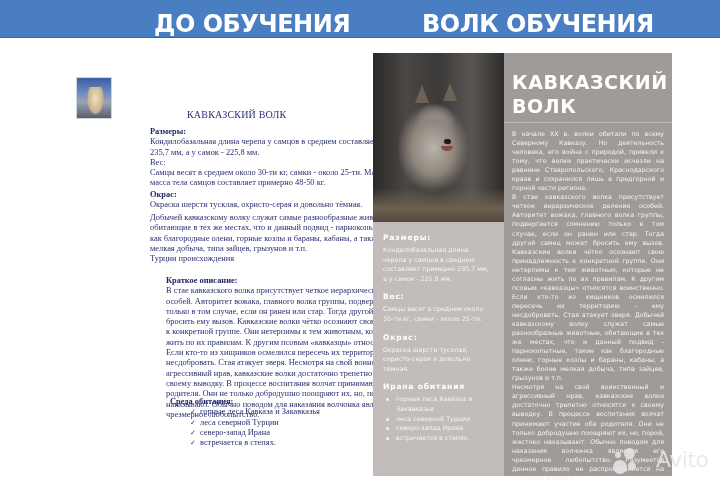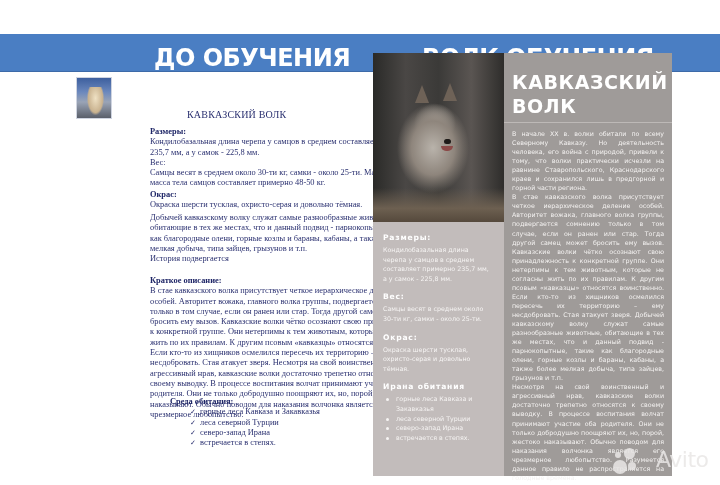--- a/index.html
+++ b/index.html
@@ -1,19 +1,19 @@
 <!DOCTYPE html>
 <html><head>
 <meta charset="utf-8">
 <style>
   * { margin:0; padding:0; box-sizing:border-box; }
   html, body { width:720px; height:485px; overflow:hidden; background:#ffffff; }
   body { position:relative; font-family:"Liberation Sans", sans-serif; }
 
-  .header { position:absolute; left:0; top:0; width:720px; height:38px; background:#4a7ec3; border-bottom:1px solid #3d6aa8;margin-top:34px; }
+  .header { position:absolute; left:0; top:0; width:720px; height:38px; background:#4a7ec3; border-bottom:1px solid #3d6aa8; }
   .header .h { position:absolute; top:9px; color:#ffffff; font-family:"DejaVu Sans", sans-serif; font-weight:bold; font-size:24px; letter-spacing:-0.5px; line-height:30px; }
   .header .h-before { left:154px; }
   .header .h-after { left:422px; }
 
   
   .doc { position:absolute; left:75px; top:77px; width:275px; font-family:"Liberation Serif", serif; font-size:8.4px; line-height:10.3px; color:#2a3070; }
   .doc-thumb { position:absolute; left:76px; top:77px; width:36px; height:42px;
     background: linear-gradient(180deg, #3d5f9e 0%, #6b88bd 35%, #9aa4b6 60%, #5a5f6a 100%); border:1px solid #cfd4e0; }
   .doc-thumb .wolf { position:absolute; left:10px; top:9px; width:17px; height:28px; background:radial-gradient(ellipse at 50% 40%, #efe1c4 0%, #c9b28f 60%, rgba(0,0,0,0) 72%); }
   .doc-title { position:absolute; left:187px; top:109px; font-family:"Liberation Serif", serif; font-size:10px; color:#2a3070; letter-spacing:0.2px; }
@@ -74,23 +74,23 @@
     <p>Кондилобазальная длина черепа у самцов в среднем составляет примерно 235,7 мм, а у самок - 225,8 мм.</p>
     <p>Вес:</p>
     <p>Самцы весят в среднем около 30-ти кг, самки - около 25-ти. Максимальная масса тела самцов составляет примерно 48-50 кг.</p>
   </div>
   <div class="doc-sec" style="top:113px;">
     <div class="head">Окрас:</div>
     <p>Окраска шерсти тусклая, охристо-серая и довольно тёмная.</p>
   </div>
   <div class="doc-sec" style="top:136px;">
     <p>Добычей кавказскому волку служат самые разнообразные животные, обитающие в тех же местах, что и данный подвид - парнокопытные, такие как благородные олени, горные козлы и бараны, кабаны, а также более мелкая добыча, типа зайцев, грызунов и т.п.</p>
-    <p>История подвергается</p>
+    <p>Турции происхождения</p>
   </div>
-  <div class="doc-sec" style="top:199px;">
+  <div class="doc-sec" style="top:199px;margin-left:16px;">
     <div class="head">Краткое описание:</div>
     <p>В стае кавказского волка присутствует четкое иерархическое деление особей. Авторитет вожака, главного волка группы, подвергается сомнению только в том случае, если он ранен или стар. Тогда другой самец может бросить ему вызов. Кавказские волки чётко осознают свою принадлежность к конкретной группе. Они нетерпимы к тем животным, которые не согласны жить по их правилам. К другим псовым «кавказцы» относятся воинственно. Если кто-то из хищников осмелился пересечь их территорию – ему несдобровать. Стая атакует зверя. Несмотря на свой воинственный и агрессивный нрав, кавказские волки достаточно трепетно относятся к своему выводку. В процессе воспитания волчат принимают участие оба родителя. Они не только добродушно поощряют их, но, порой, жестоко наказывают. Обычно поводом для наказания волчонка является его чрезмерное любопытство.</p>
   </div>
   <div class="doc-sec" style="top:320px;margin-left:20px;">
     <div class="head">Среда обитания:</div>
     <ul class="doc-list">
       <li>горные леса Кавказа и Закавказья</li>
       <li>леса северной Турции</li>
       <li>северо-запад Ирана</li>
       <li>встречается в степях.</li>

